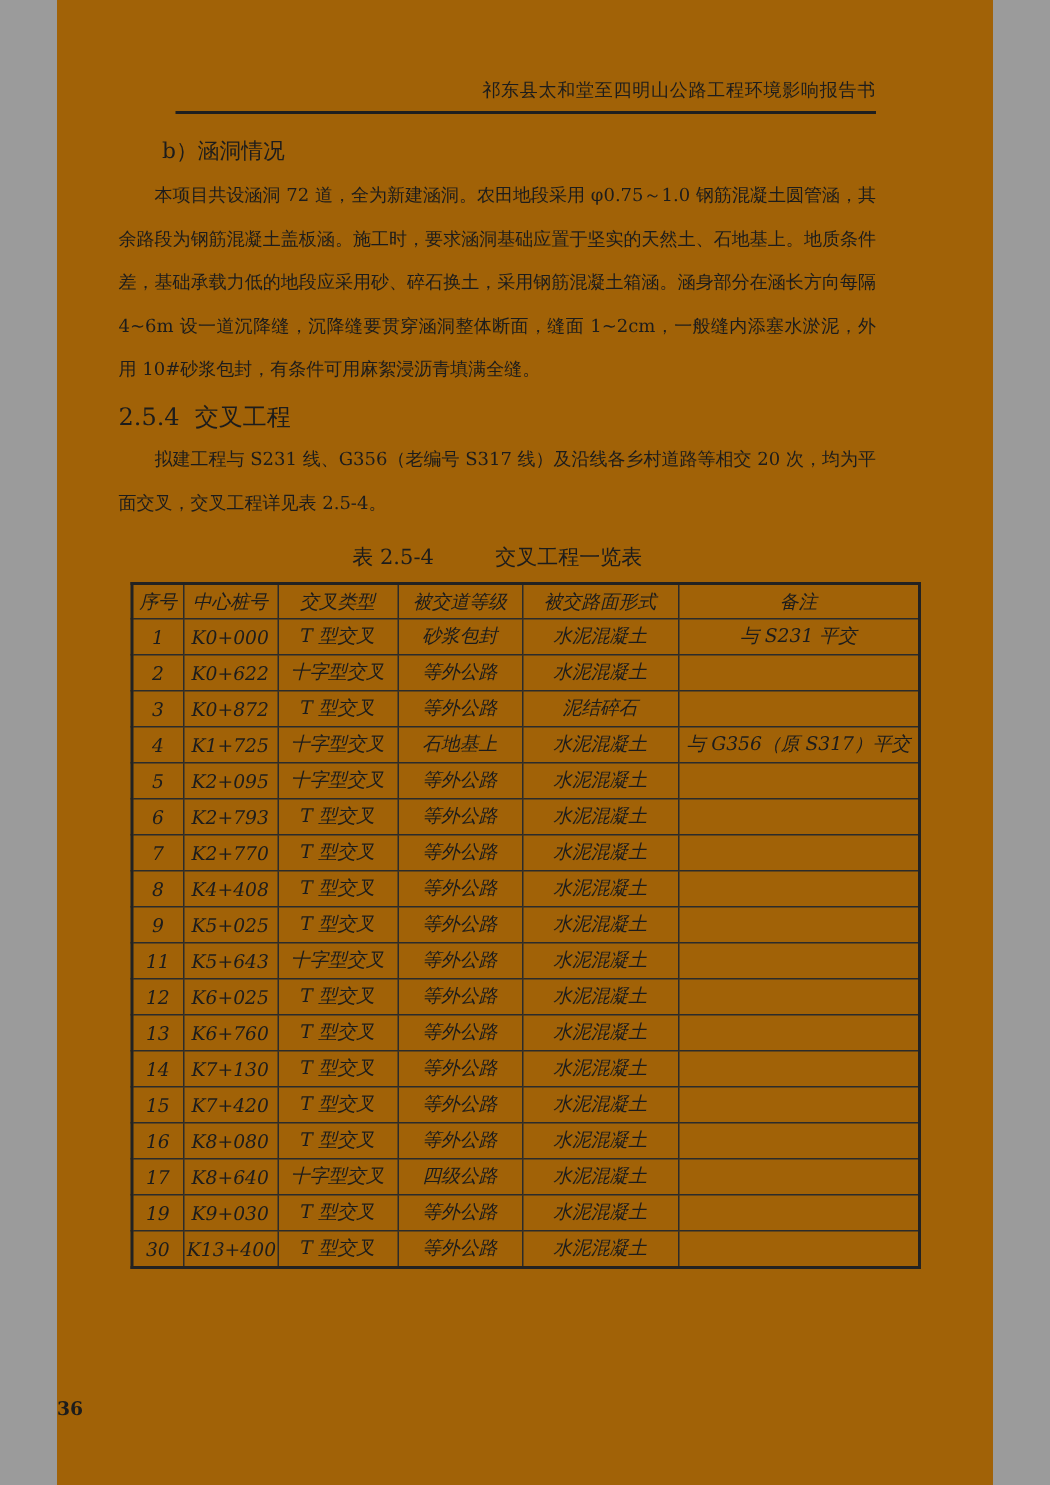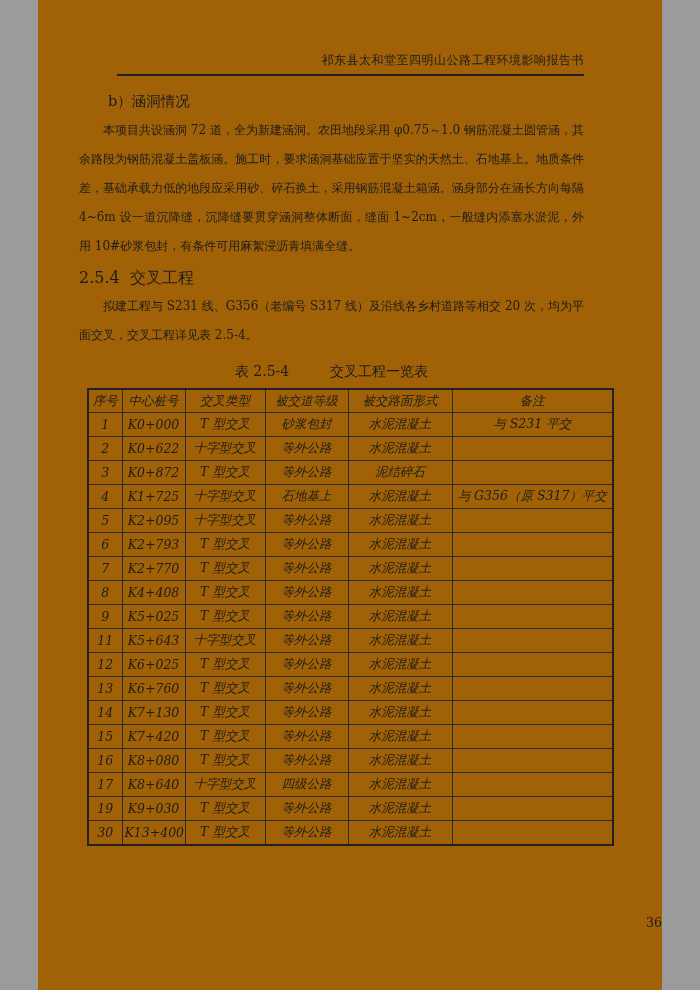--- a/index.html
+++ b/index.html
@@ -65,25 +65,26 @@
     vertical-align: middle;
     font-size: 12.5px;
     font-weight: normal;
     overflow: hidden;
     white-space: nowrap;
   }
   table.xtable th { height: 22px; }
   table.xtable td { height: 23px; }
   .page-number {
     position: absolute;
-    bottom: 60px;
+    bottom: 44px;
     left: 0;
     width: 100%;
-    text-align: right;
+    text-align: left;
     font-size: 12.5px;
+    font-weight: bold;
   }
 </style>
 </head>
 <body>
 
 <div class="page">
 
   <div class="running-head">
     <span>祁东县太和堂至四明山公路工程环境影响报告书</span>
   </div>

